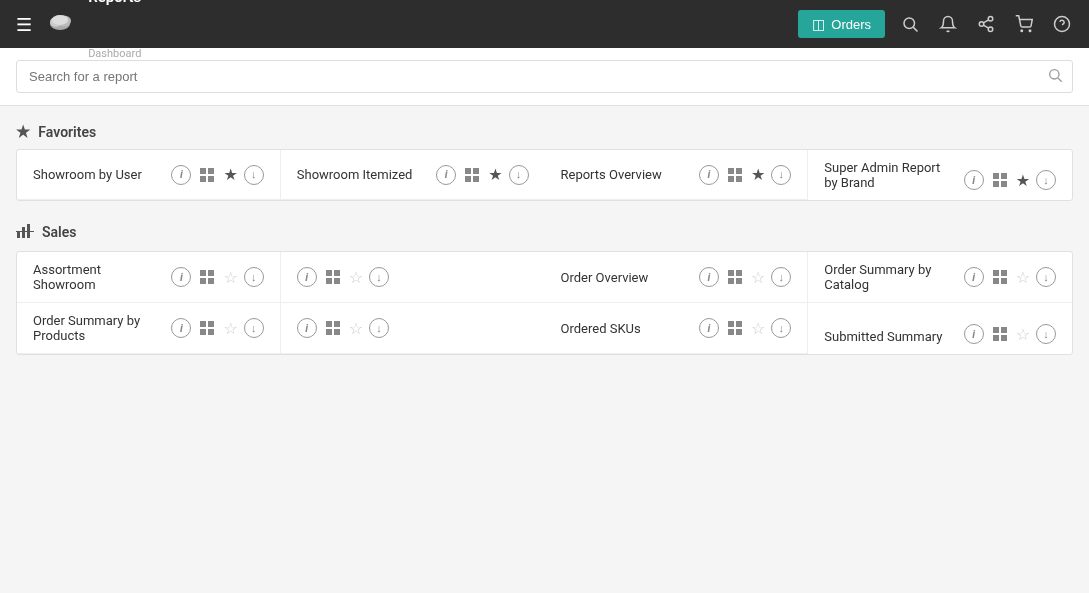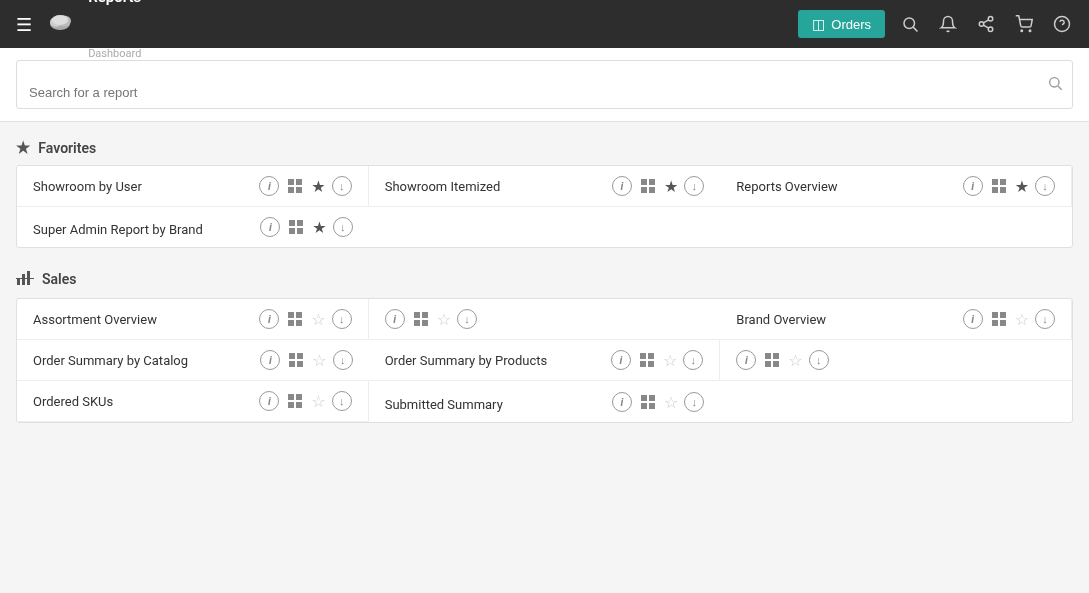--- a/index.html
+++ b/index.html
@@ -79,21 +79,21 @@
       padding: 12px 16px;
       border-bottom: 1px solid #e0e0e0;
     }
     .search-input-wrapper {
       position: relative;
       display: flex;
       align-items: center;
     }
     .search-input {
       width: 100%;
-      padding: 24px 36px 8px 12px;
+      padding: 8px 36px 8px 12px;
       border: 1px solid #ddd;
       border-radius: 3px;
       font-size: 13px;
       color: #555;
       outline: none;
     }
     .search-icon-inside {
       position: absolute;
       right: 10px;
       color: #999;
@@ -126,21 +126,21 @@
     
     .section-card {
       background: #fff;
       border: 1px solid #e0e0e0;
       border-radius: 3px;
     }
 
     
     .reports-grid {
       display: grid;
-      grid-template-columns: 1fr 1fr 1fr;
+      grid-template-columns: 1fr 1fr 1fr 1fr;
     }
 
     .report-row {
       display: flex;
       align-items: center;
       padding: 10px 16px;
       border-bottom: 1px solid #eee;
       gap: 8px;
     }
     .report-row:last-child { border-bottom: none; align-items: flex-end; }
@@ -367,21 +367,21 @@
           <rect x="11" y="3" width="3" height="14" fill="#555"></rect>
           <rect x="0" y="10" width="18" height="1" fill="#555"></rect>
         </svg>
       </span>
       <span>Sales</span>
     </div>
     <div class="section-card">
       <div class="reports-grid">
 
         <div class="report-row left-col">
-          <span class="report-name">Assortment Overview</span>
+          <span class="report-name">Assortment Showroom</span>
           <div class="report-actions">
             <span class="icon-circle">i</span>
             <span class="icon-grid">
               <svg viewBox="0 0 16 16" fill="#888">
                   <rect x="1" y="1" width="6" height="6"></rect>
                   <rect x="9" y="1" width="6" height="6"></rect>
                   <rect x="1" y="9" width="6" height="6"></rect>
                   <rect x="9" y="9" width="6" height="6"></rect>
                 </svg>
             </span>
@@ -400,21 +400,21 @@
                   <rect x="1" y="9" width="6" height="6"></rect>
                   <rect x="9" y="9" width="6" height="6"></rect>
                 </svg>
             </span>
             <span class="icon-star outline">☆</span>
             <span class="icon-download">↓</span>
           </div>
         </div>
 
         <div class="report-row left-col">
-          <span class="report-name">Brand Overview</span>
+          <span class="report-name">Order Overview</span>
           <div class="report-actions">
             <span class="icon-circle">i</span>
             <span class="icon-grid">
               <svg viewBox="0 0 16 16" fill="#888">
                   <rect x="1" y="1" width="6" height="6"></rect>
                   <rect x="9" y="1" width="6" height="6"></rect>
                   <rect x="1" y="9" width="6" height="6"></rect>
                   <rect x="9" y="9" width="6" height="6"></rect>
                 </svg>
             </span>

